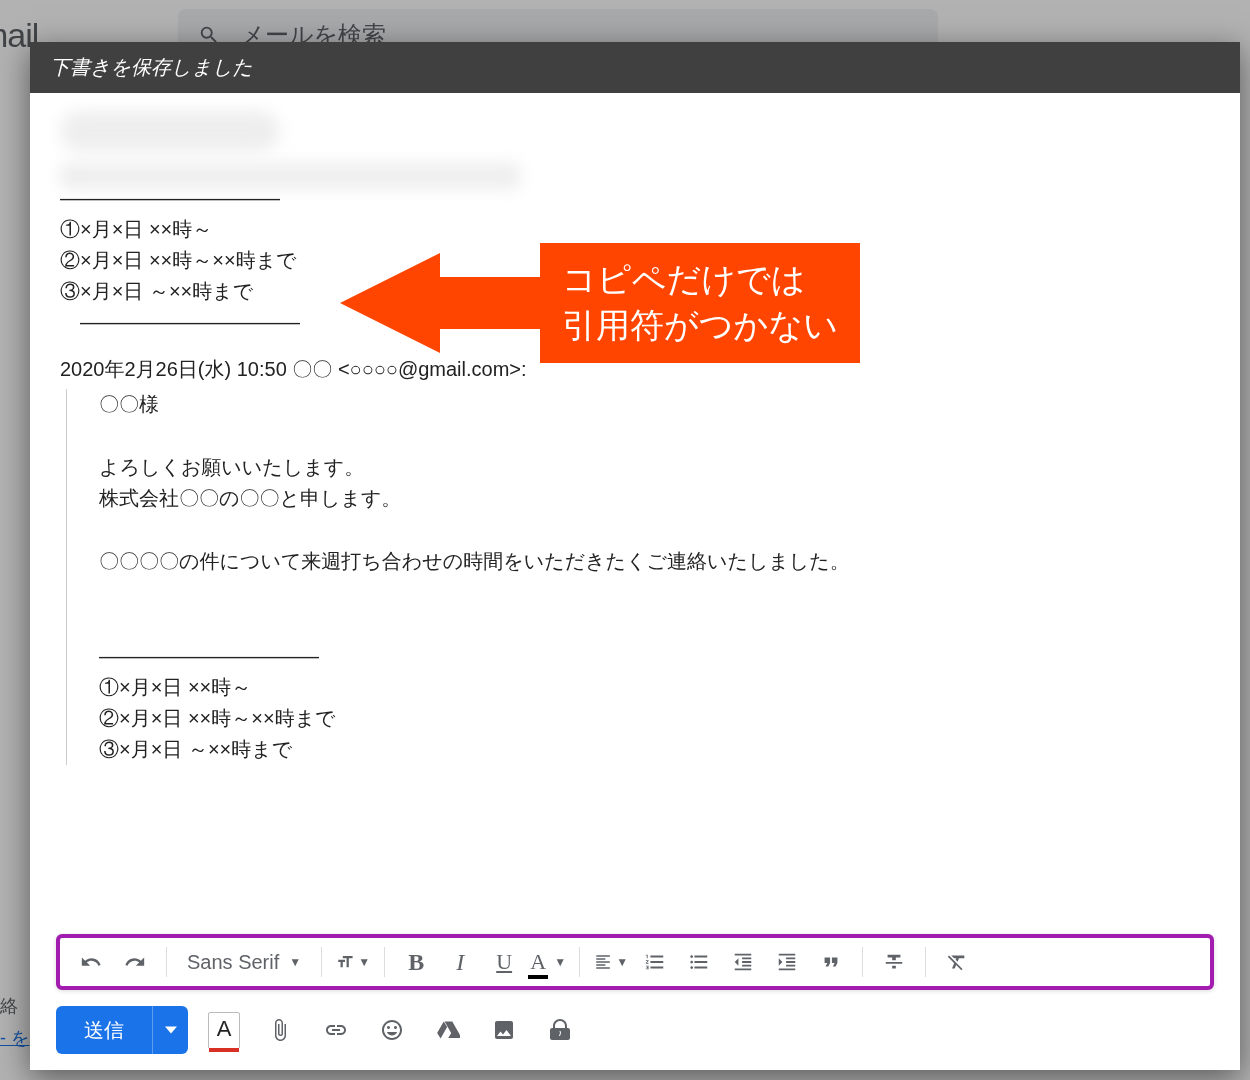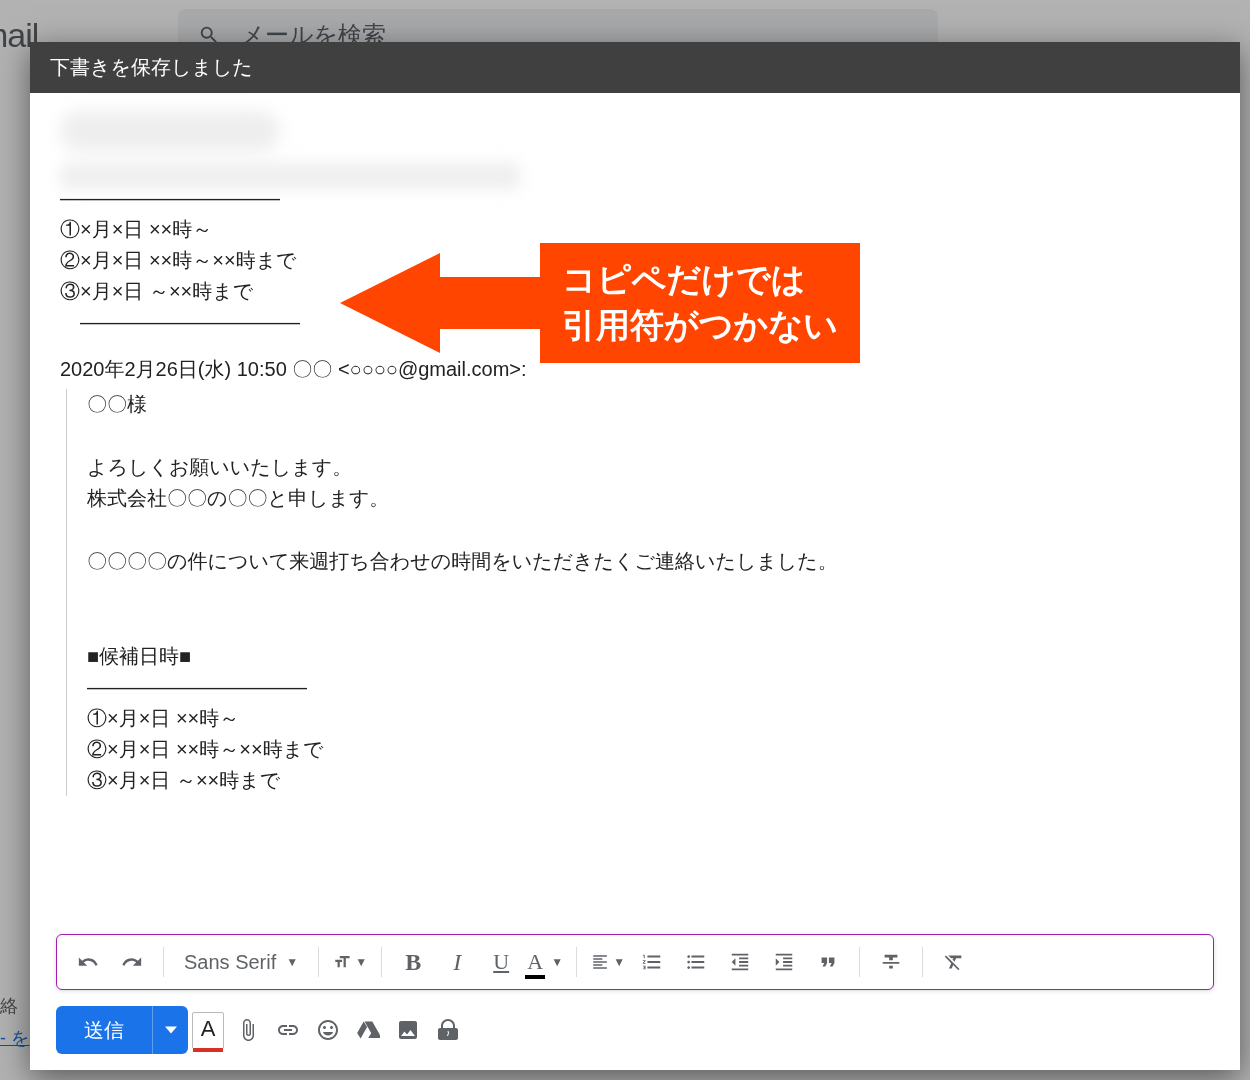--- a/index.html
+++ b/index.html
@@ -9,51 +9,51 @@
   .gmail-topbar { position: absolute; left: 0; top: 0; right: 0; height: 70px; display:flex; align-items:center; }
   .gmail-logo { font-size: 34px; color: #5f6368; margin-left: -20px; letter-spacing: -1px;}
   .search-wrap { margin-left: 140px; display:flex; align-items:center; background:#f1f3f4; height: 52px; border-radius: 8px; padding: 0 20px; width: 760px;}
   .search-icon { width: 22px; height:22px; fill:#5f6368; margin-right: 20px;}
   .search-placeholder { color:#5f6368; font-size: 24px; }
   .left-fragments { position:absolute; left:0; bottom: 30px; font-size:18px; color:#1a73e8; }
   .left-fragments .grey { color:#5f6368; display:block; margin-bottom:8px;}
   .left-fragments .link { text-decoration: underline; }
 
   .compose-window { position: absolute; left: 30px; top: 42px; right: 10px; bottom: 10px; background:#fff; box-shadow: 0 8px 30px rgba(0,0,0,0.5); display:flex; flex-direction:column; }
-  .compose-header { background:#404040; color:#fff; font-size:20px; padding: 12px 20px; }
+  .compose-header { background:#404040; color:#fff; font-size:20px; padding: 12px 20px; font-style: italic; }
   .compose-recipients { height: 80px; position:relative; border-bottom: 0; }
   .blur-chip { position:absolute; left: 30px; top: 18px; width: 220px; height: 40px; background:#eee; border-radius: 20px; filter: blur(8px);}
   .blur-addr  { position:absolute; left: 30px; top: 70px; width: 460px; height: 26px; background:#eee; border-radius: 6px; filter: blur(8px);}
 
   .compose-body { flex:1; padding: 10px 30px 0 30px; font-size: 20px; color:#222; line-height: 1.55; position:relative; overflow:hidden;}
   .compose-body .sep { letter-spacing: 0; }
   .quoted-attrib { margin-top: 16px; margin-bottom: 4px; }
-  .quoted-block { border-left: 1.5px solid #ccc; margin-left: 6px; padding-left: 20px; }
+  .quoted-block { border-left: 1.5px solid #ccc; margin-left: 6px; padding-left: 32px; }
   .quoted-block p { margin: 0; }
   .quoted-block .gap { height: 32px; }
 
   .callout-arrow { position:absolute; left: 310px; top: 70px; display:flex; align-items:center; }
   .arrow-head { border-top: 50px solid transparent; border-bottom: 50px solid transparent; border-right: 100px solid #ff4500; }
   .arrow-shaft { height: 52px; width: 100px; background:#ff4500; }
-  .arrow-label { background:#ff4500; color:#fff; font-size: 34px; font-weight: 700; padding: 14px 22px; line-height: 1.35; white-space: pre; }
-
-  .format-toolbar { margin: 0 26px; background:#fff; border:1px solid #a21caf; border-radius:6px; box-shadow: 0 1px 4px rgba(0,0,0,0.15); height: 56px; display:flex; align-items:center; gap: 10px; padding: 0 14px; }
+  .arrow-label { background:#ff4500; color:#fff; font-size: 34px; font-weight: 400; padding: 14px 22px; line-height: 1.35; white-space: pre; }
+
+  .format-toolbar { margin: 0 26px; background:#fff; border:4px solid #a21caf; border-radius:6px; box-shadow: 0 1px 4px rgba(0,0,0,0.15); height: 56px; display:flex; align-items:center; gap: 10px; padding: 0 14px; }
   .ft-btn { width: 34px; height: 34px; display:flex; align-items:center; justify-content:center; color:#5f6368; font-size: 20px; cursor:pointer; border-radius:4px;}
   .ft-btn svg { width: 22px; height: 22px; fill:#5f6368;}
   .ft-bold { font-family: Georgia, serif; font-weight: 700; font-size: 24px; }
   .ft-italic { font-family: Georgia, serif; font-style: italic; font-size: 24px; }
   .ft-underline { font-family: Georgia, serif; text-decoration: underline; font-size: 22px; }
   .ft-font { color:#5f6368; font-size: 20px; padding: 0 6px; display:flex; align-items:center; gap:10px; cursor:pointer;}
   .ft-sep { width:1px; height: 30px; background:#dadce0; margin: 0 4px;}
   .ft-size { font-size: 18px; }
   .ft-A { position:relative; font-family: Georgia, serif; font-size:22px; color:#5f6368;}
   .ft-A::after { content:""; position:absolute; left:-2px; right:-2px; bottom:-4px; height:4px; background:#000;}
   .chev-down { font-size: 12px; color:#5f6368;}
 
-  .action-bar { height: 80px; display:flex; align-items:center; padding: 0 26px; gap: 0;}
+  .action-bar { height: 80px; display:flex; align-items:center; padding: 0 26px; gap: 16px;}
   .send-btn-wrap { display:flex; height: 48px; }
   .send-btn { background:#1a73e8; color:#fff; border:none; font-size: 20px; font-weight:500; padding: 0 28px; border-radius: 6px 0 0 6px; cursor:pointer; }
   .send-more { background:#1a73e8; width: 36px; border:none; border-left:1px solid rgba(255,255,255,0.3); border-radius: 0 6px 6px 0; display:flex; align-items:center; justify-content:center; cursor:pointer;}
   .send-more svg { fill:#fff; width:12px; height:12px;}
   .ab-icon { width: 40px; height: 40px; display:flex; align-items:center; justify-content:center; cursor:pointer; border-radius:50%;}
   .ab-icon svg { width: 24px; height:24px; fill:#5f6368;}
   .ab-A { position:relative; font-family: Arial; font-weight:500; font-size:22px; color:#222; }
   .ab-A-underline { position:absolute; left:0; right:0; bottom:-4px; height:4px; background:#d93025;}
   .ab-A-box { border:1px solid #bbb; padding: 3px 8px 6px 8px; border-radius:2px; position:relative;}
 </style>
@@ -95,21 +95,20 @@
     <p class="quoted-attrib">2020年2月26日(水) 10:50 〇〇 &lt;○○○○@gmail.com&gt;:</p>
     <div class="quoted-block">
       <p>〇〇様</p>
       <div class="gap"></div>
       <p>よろしくお願いいたします。</p>
       <p>株式会社〇〇の〇〇と申します。</p>
       <div class="gap"></div>
       <p>〇〇〇〇の件について来週打ち合わせの時間をいただきたくご連絡いたしました。</p>
       <div class="gap"></div>
       <div class="gap"></div>
-      <p>■候補日時■</p>
       <p>―――――――――――</p>
       <p>①×月×日 ××時～</p>
       <p>②×月×日 ××時～××時まで</p>
       <p>③×月×日 ～××時まで</p>
     </div>
 
     <div class="callout-arrow">
       <div class="arrow-head"></div>
       <div class="arrow-shaft"></div>
       <div class="arrow-label">コピペだけでは

